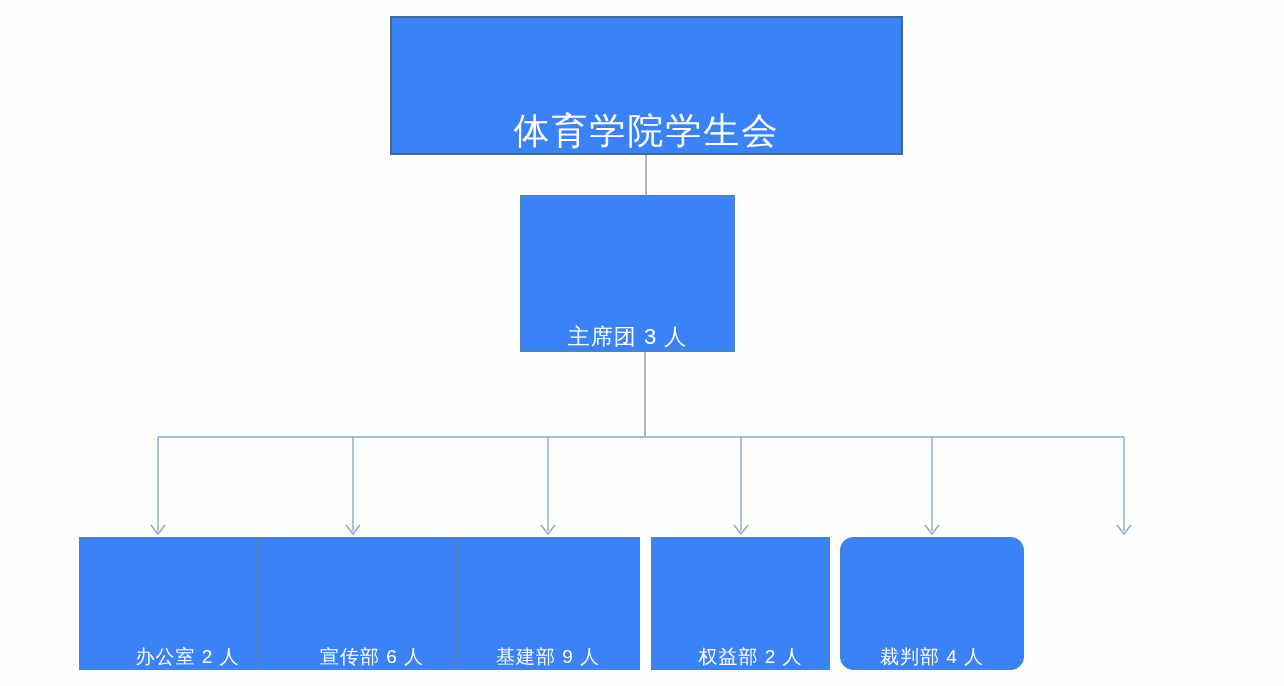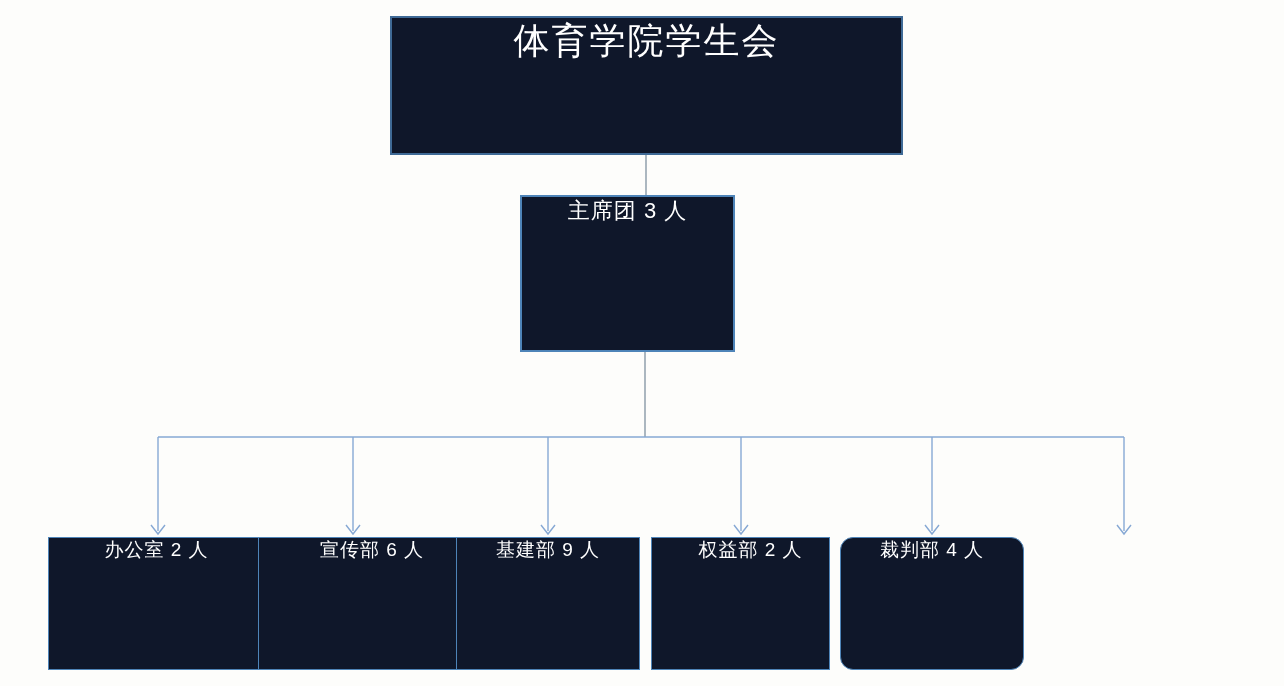--- a/index.html
+++ b/index.html
@@ -18,24 +18,24 @@
   .connectors {
     position: absolute;
     left: 0;
     top: 0;
     width: 1284px;
     height: 686px;
     pointer-events: none;
   }
   .node {
     position: absolute;
-    background: #0f172a;
+    background: #3b82f6;
     color: #ffffff;
     display: flex;
-    align-items: flex-start;
+    align-items: flex-end;
     justify-content: center;
     text-align: center;
     box-sizing: border-box;
     line-height: 1.25;
   }
   .node-root {
     left: 390px;
     top: 16px;
     width: 513px;
     height: 139px;
@@ -52,21 +52,21 @@
     font-size: 22px;
     letter-spacing: 1px;
   }
   .node-dept {
     top: 537px;
     height: 133px;
     border: 1.5px solid #4e84b8;
     font-size: 19px;
     letter-spacing: 1px;
   }
-  .dept-0 { left: 48px;   width: 217px; }
+  .dept-0 { left: 79px;   width: 217px; }
   .dept-1 { left: 258px;  width: 228px; }
   .dept-2 { left: 456px;  width: 184px; }
   .dept-3 { left: 651px;  width: 179px; padding-left: 20px; }
   .dept-4 { left: 840px;  width: 184px; border-radius: 13px; }
   .dept-5 { left: 1035px; width: 177px; }
 </style>
 </head>
 <body>
 
 <div class="stage">

